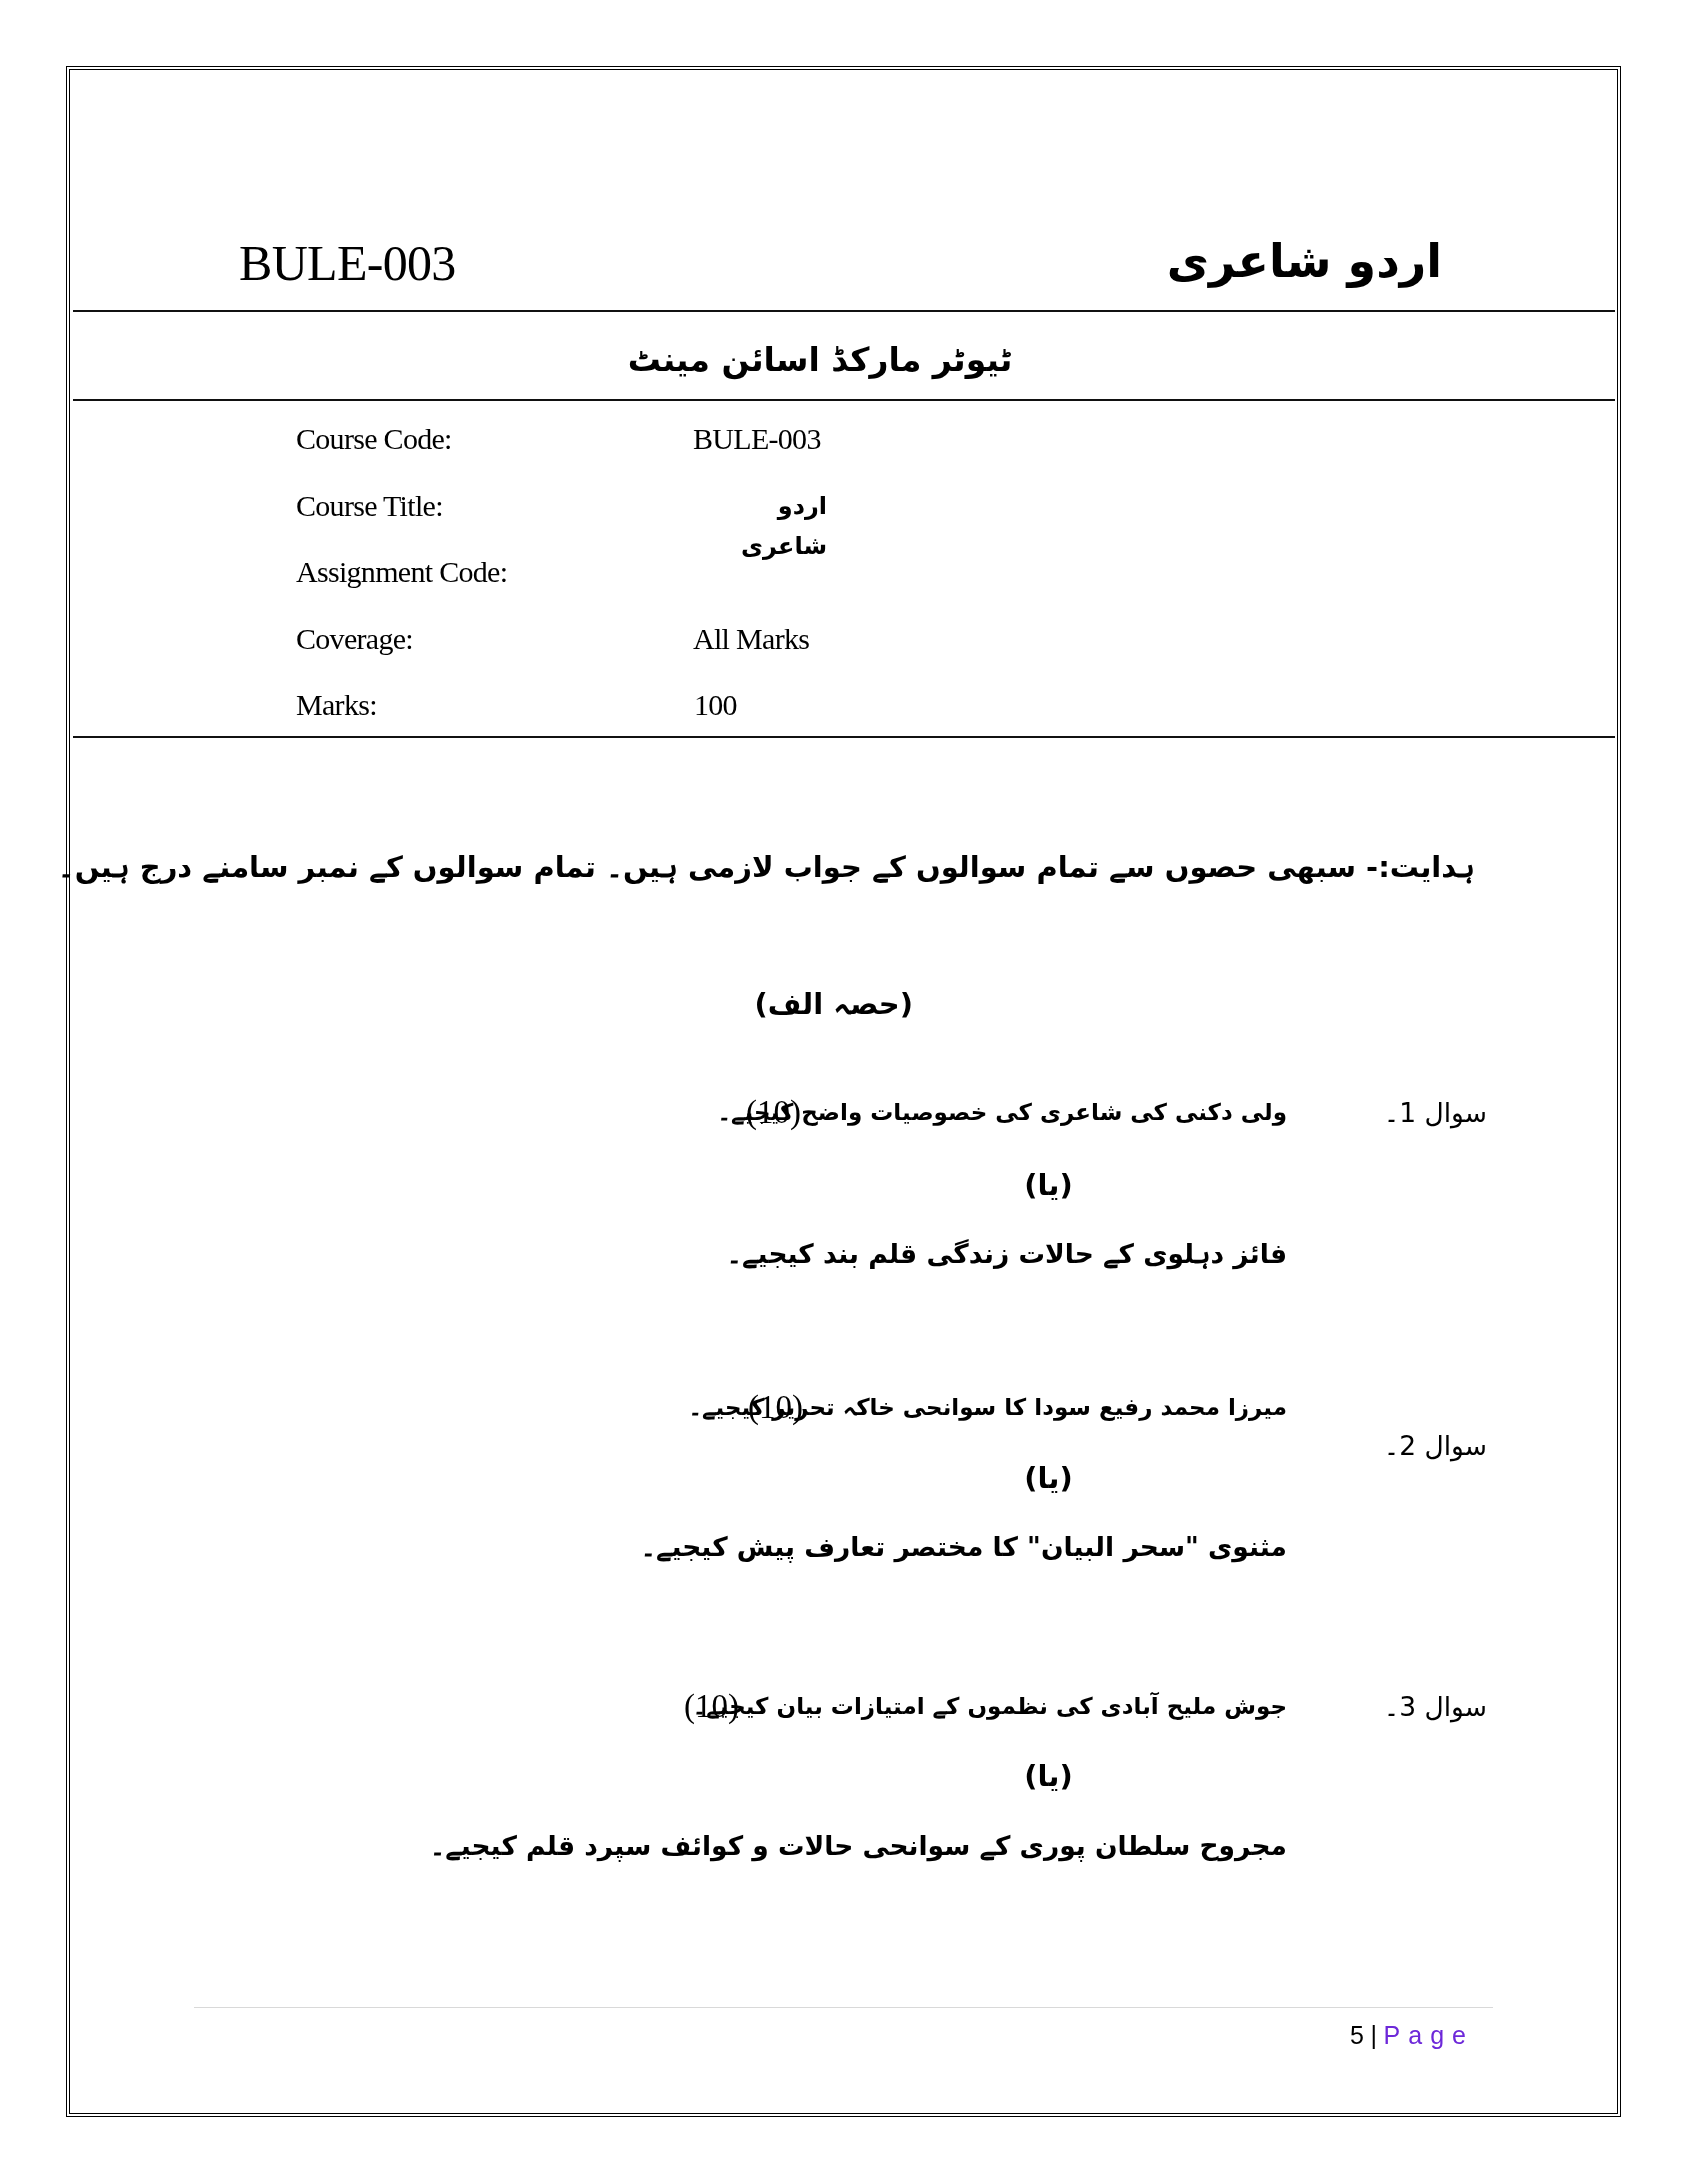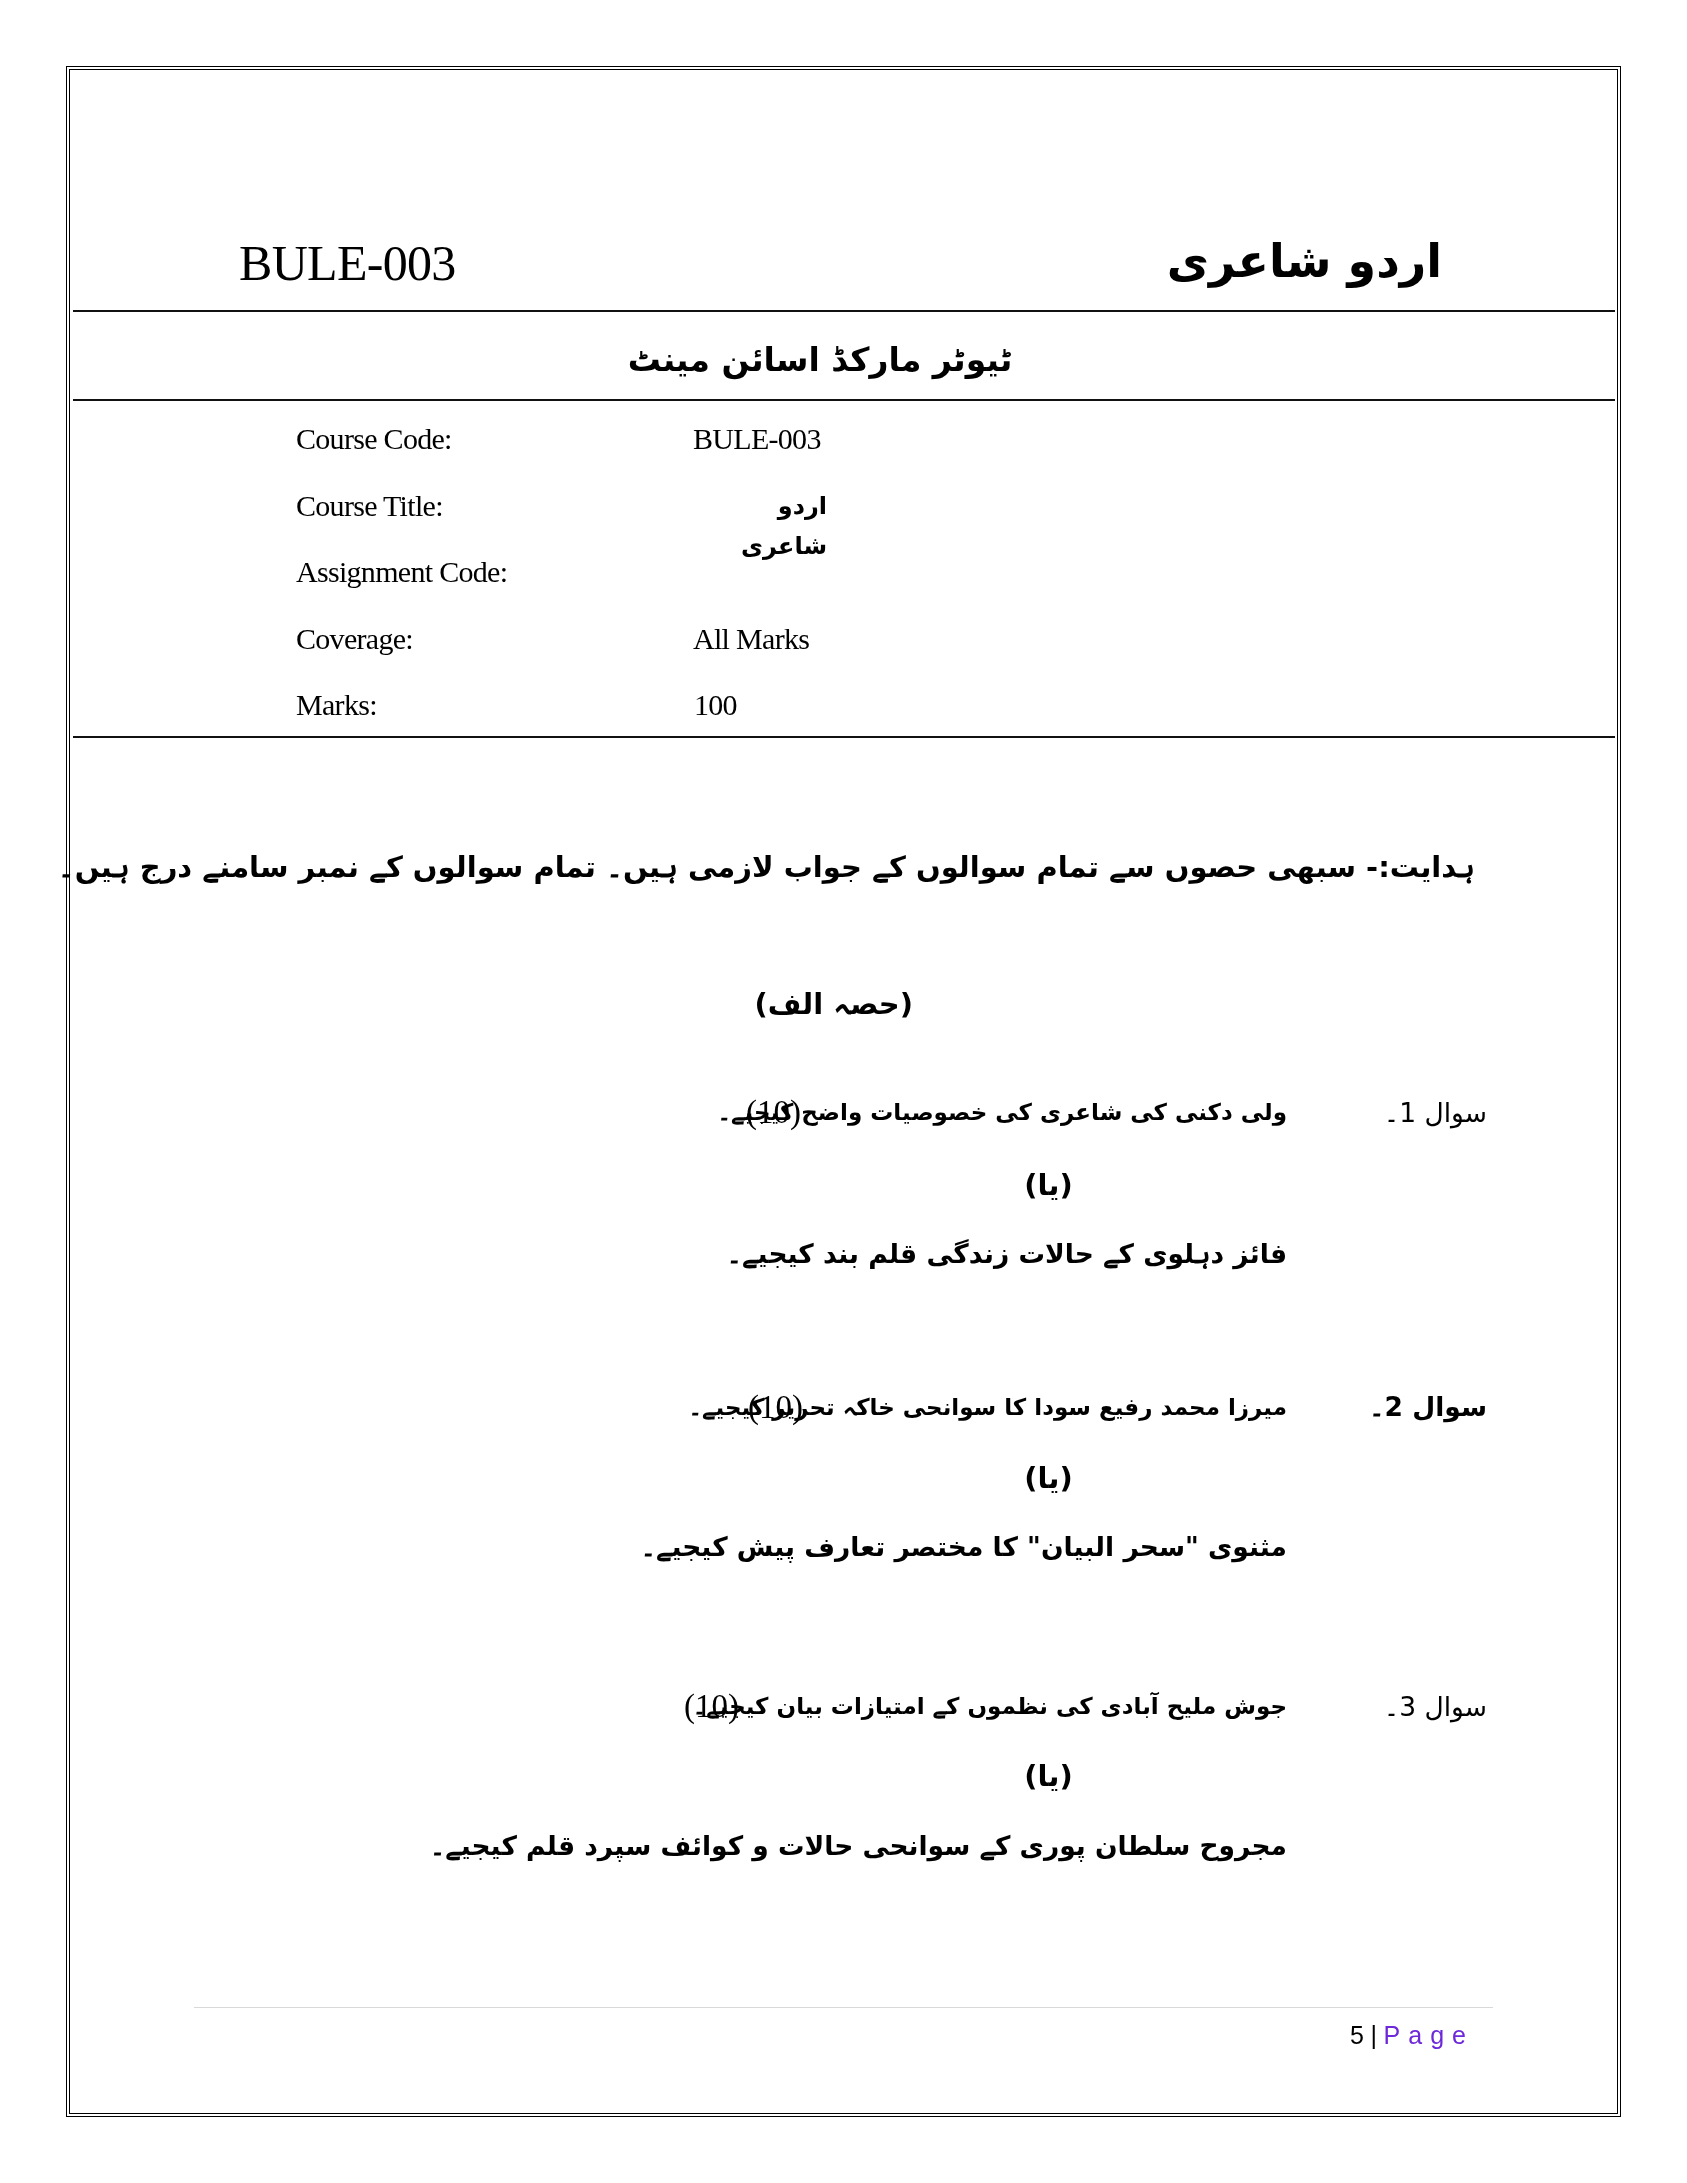--- a/index.html
+++ b/index.html
@@ -197,21 +197,21 @@
 
 <div>
   <div class="abs urdu q-label" style="top:1086px;">سوال 1۔</div>
   <div class="abs urdu q-text" style="top:1086px;">ولی دکنی کی شاعری کی خصوصیات واضح کیجیے۔</div>
   <div class="abs q-marks" style="left:746px; top:1086px;">(10)</div>
   <div class="abs urdu q-or" style="top:1159px;">(یا)</div>
   <div class="abs urdu q-alt" style="top:1227px;">فائز دہلوی کے حالات زندگی قلم بند کیجیے۔</div>
 </div>
 
 <div>
-  <div class="abs urdu q-label" style="top:1380px;font-weight:bold;">سوال 2۔</div>
+  <div class="abs urdu q-label" style="top:1419px;">سوال 2۔</div>
   <div class="abs urdu q-text" style="top:1381px;">میرزا محمد رفیع سودا کا سوانحی خاکہ تحریر کیجیے۔</div>
   <div class="abs q-marks" style="left:748px; top:1381px;">(10)</div>
   <div class="abs urdu q-or" style="top:1452px;">(یا)</div>
   <div class="abs urdu q-alt" style="top:1520px;">مثنوی "سحر البیان" کا مختصر تعارف پیش کیجیے۔</div>
 </div>
 
 <div>
   <div class="abs urdu q-label" style="top:1680px;">سوال 3۔</div>
   <div class="abs urdu q-text" style="top:1680px;">جوش ملیح آبادی کی نظموں کے امتیازات بیان کیجیے۔</div>
   <div class="abs q-marks" style="left:684px; top:1680px;">(10)</div>

